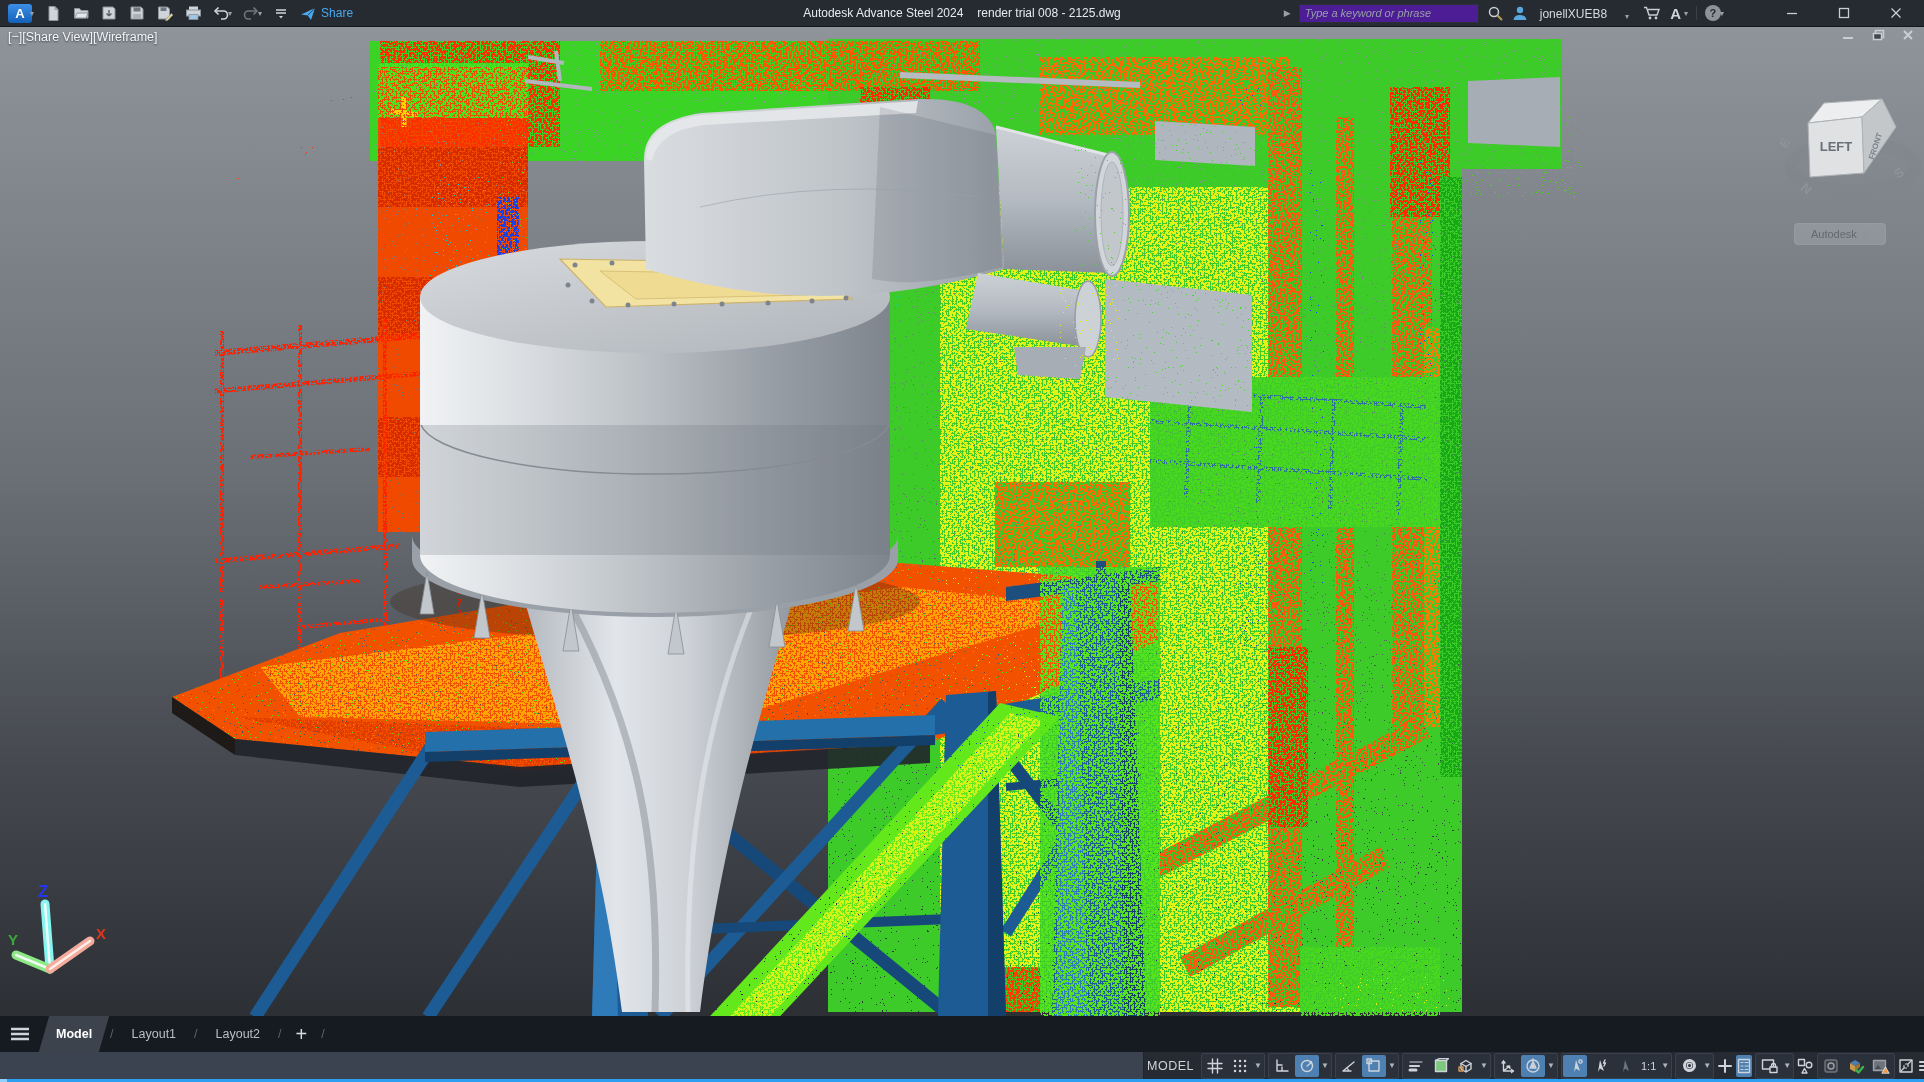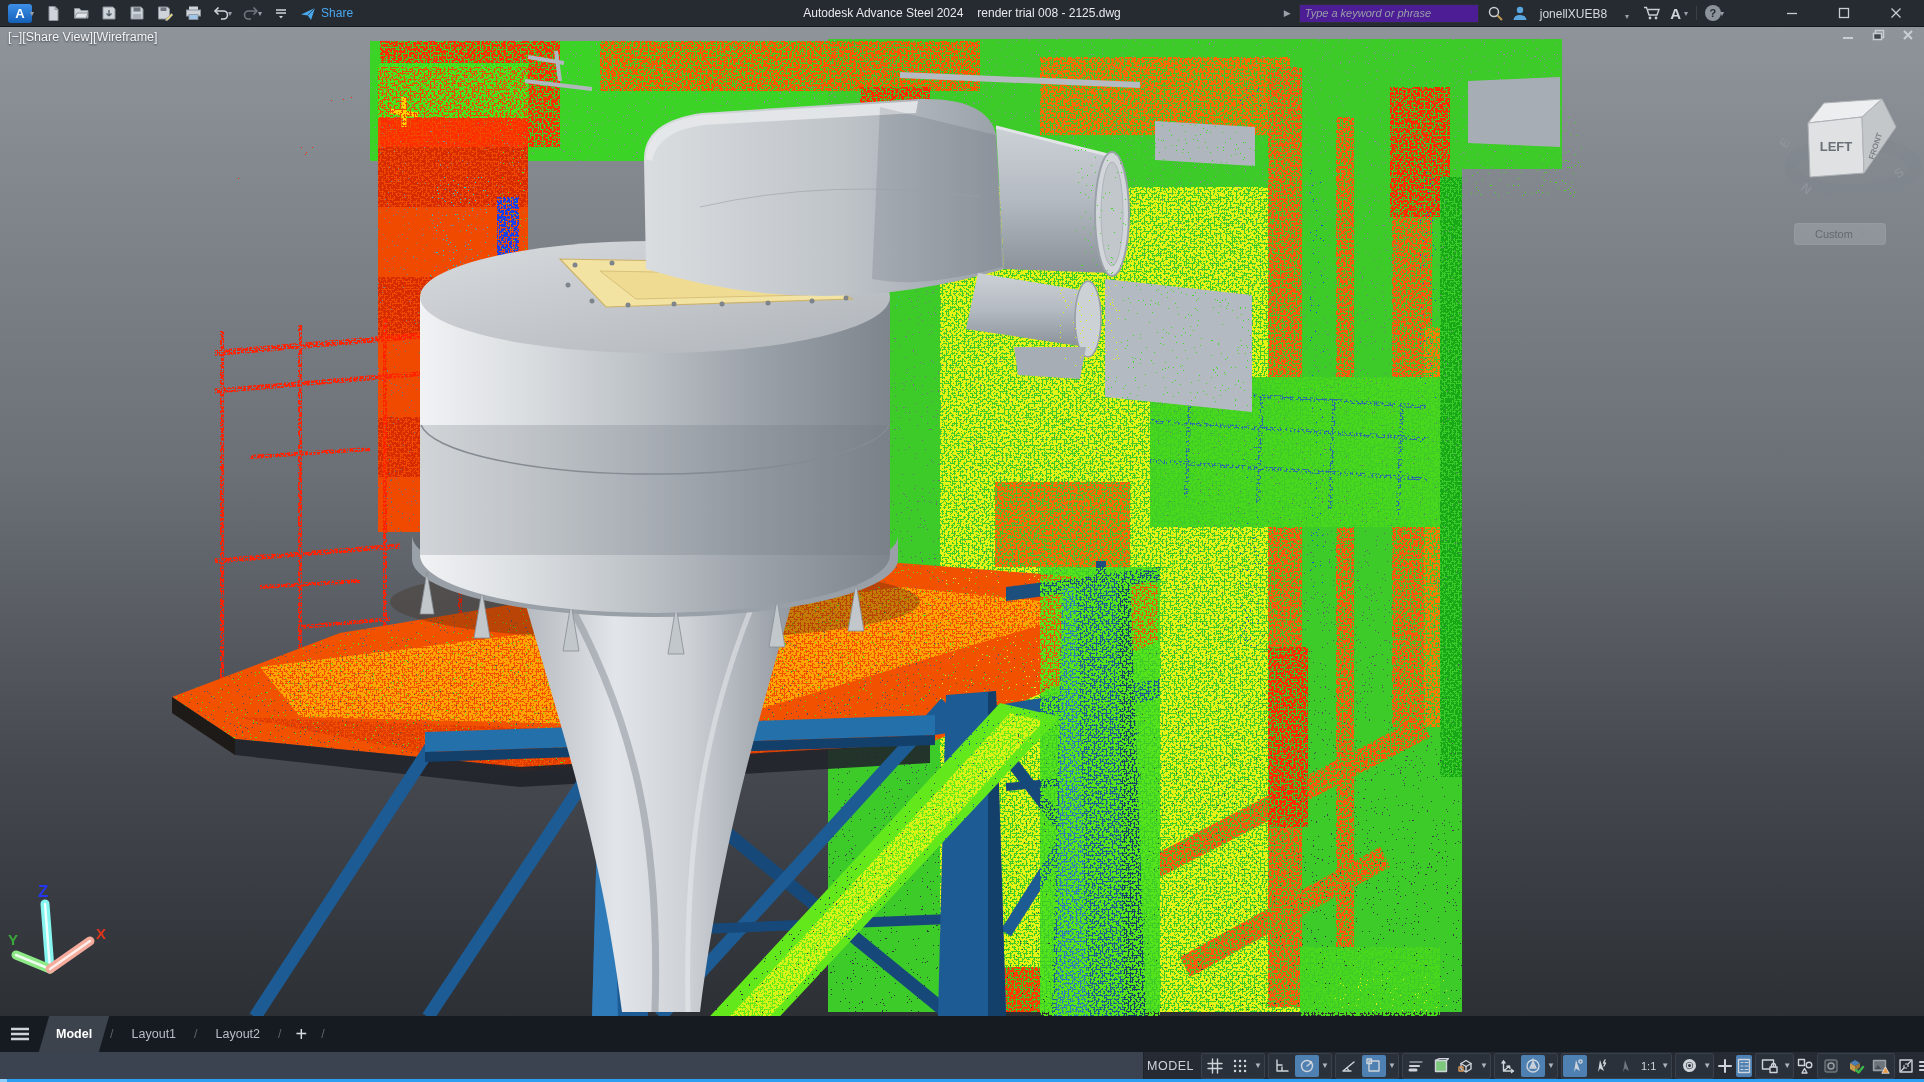--- a/index.html
+++ b/index.html
@@ -461,21 +461,21 @@
           </svg></span>
       <span><svg width="13" height="12">
             <rect x="3.5" y="1.5" width="8" height="7" fill="none" stroke="#c9ced4" stroke-width="1.5"></rect>
             <rect x="1.5" y="4.5" width="8" height="6" fill="#43484e" stroke="#c9ced4" stroke-width="1.5"></rect>
           </svg></span>
       <span><svg width="12" height="12">
             <path d="M2 2l8 8M10 2l-8 8" stroke="#c9ced4" stroke-width="2"></path>
           </svg></span>
     </div>
     <div id="viewcube-name">
-      <span>Custom</span>
+      <span>Autodesk</span>
       <span style="font-size:8px;color:#8a9096">▽</span>
     </div>
   </div>
 
   <div id="tabs">
     <div id="tabmenu">
       <svg width="22" height="16">
           <path d="M2 3h18M2 8h18M2 13h18" stroke="#cfd4da" stroke-width="2.4"></path>
         </svg>
     </div>

